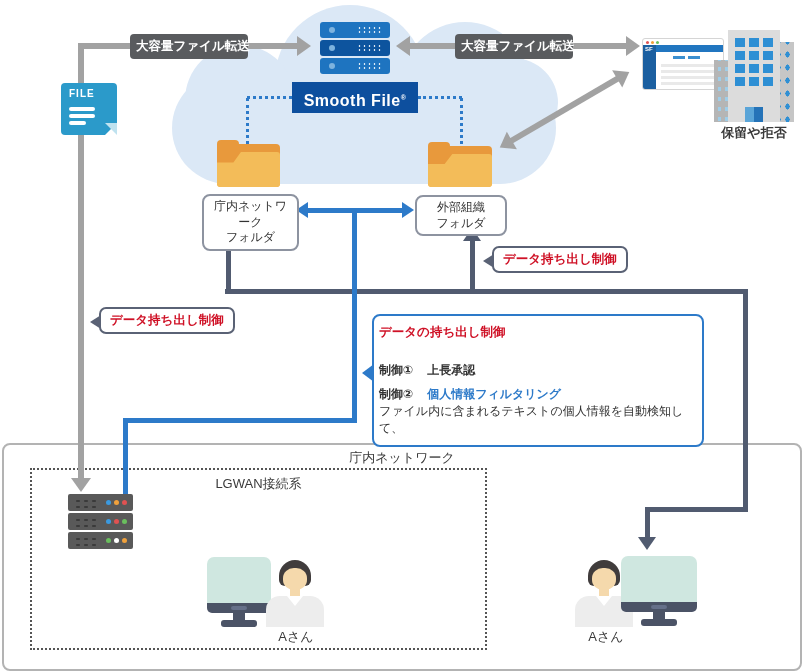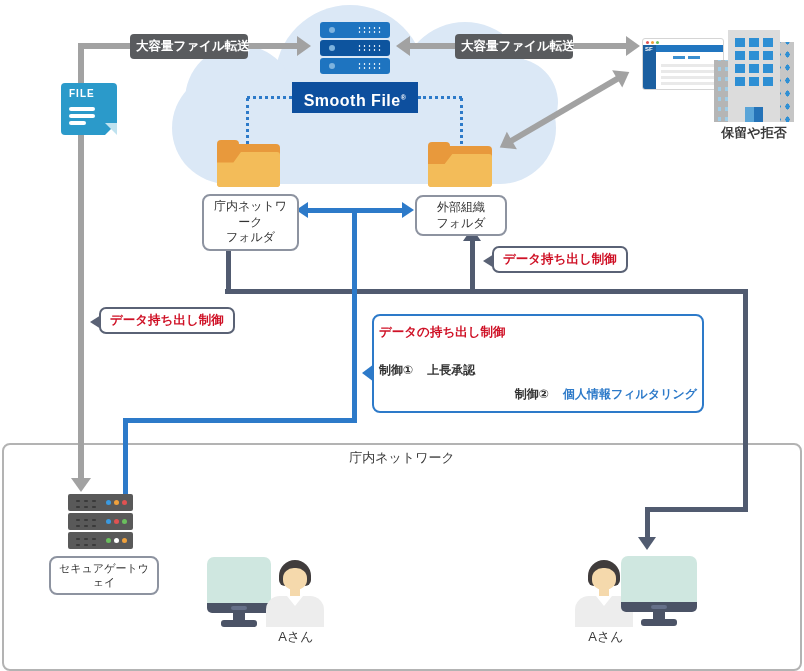--- a/index.html
+++ b/index.html
@@ -118,20 +118,23 @@
 <div id="stage">
 
   <div class="abs cloud" style="left:275px;top:5px;width:150px;height:150px;"></div>
   <div class="abs cloud" style="left:185px;top:45px;width:110px;height:110px;"></div>
   <div class="abs cloud" style="left:400px;top:22px;width:130px;height:130px;"></div>
   <div class="abs cloud" style="left:468px;top:58px;width:90px;height:90px;"></div>
   <div class="abs cloud" style="left:172px;top:72px;width:384px;height:112px;border-radius:56px;"></div>
 
   <div class="outer"></div>
   <div class="nettitle">庁内ネットワーク</div>
+  <div class="dotbox" style="left:30px;top:468px;width:453px;height:178px;">
+    <div class="cap">LGWAN接続系</div>
+  </div>
 
   <div class="ln slate" style="left:225px;top:289px;width:523px;height:5px;"></div>
   <div class="ln slate" style="left:226px;top:240px;width:5px;height:52px;"></div>
   <div class="tri tri-u-slate" style="left:219px;top:228px;"></div>
   <div class="ln slate" style="left:470px;top:240px;width:5px;height:52px;"></div>
   <div class="tri tri-u-slate" style="left:463px;top:228px;"></div>
   <div class="ln slate" style="left:743px;top:289px;width:5px;height:223px;"></div>
   <div class="ln slate" style="left:645px;top:507px;width:103px;height:5px;"></div>
   <div class="ln slate" style="left:645px;top:507px;width:5px;height:31px;"></div>
   <div class="tri tri-d-slate" style="left:638px;top:537px;"></div>
@@ -249,21 +252,22 @@
     </div>
   </div>
   <div class="orgcap">保留や拒否</div>
 
   <div class="bubble" style="left:99px;top:307px;">データ持ち出し制御</div>
   <div class="bubble" style="left:492px;top:246px;">データ持ち出し制御</div>
 
   <div class="info">
     <div class="ttl">データの持ち出し制御</div>
     <div class="hd"><span>制御①</span><span class="t2">上長承認</span></div>
-    <div class="hd" style="margin-top:7px;text-align:right;"><span>制御②</span><span class="t2 blue-t">個人情報フィルタリング</span></div>
+    <div class="hd" style="margin-top:7px;"><span>制御②</span><span class="t2 blue-t">個人情報フィルタリング</span></div>
+    <div>ファイル内に含まれるテキストの個人情報を自動検知して、</div>
   </div>
 
   <div class="gw">
     <div class="u">
         <span class="grid"></span>
       <i style="right:22px;background:#3b9ae0;"></i>
         <i style="right:14px;background:#f0a13c;"></i>
         <i style="right:6px;background:#e05252;"></i>
       </div>
     <div class="u">
@@ -272,21 +276,20 @@
         <i style="right:14px;background:#e05252;"></i>
         <i style="right:6px;background:#6abf5e;"></i>
       </div>
     <div class="u">
         <span class="grid"></span>
       <i style="right:22px;background:#6abf5e;"></i>
         <i style="right:14px;background:#ffffff;"></i>
         <i style="right:6px;background:#f0a13c;"></i>
       </div>
   </div>
-  <div class="lblbox" style="left:49px;top:556px;width:98px;font-size:11px;">セキュアゲートウェイ</div>
 
   <div class="mon" style="left:207px;top:557px;width:64px;height:70px;">
     <div class="scr"></div>
       <div class="bar2"></div>
     <div class="pill"></div>
       <div class="neck"></div>
       <div class="base"></div>
   </div>
   <div class="person" style="left:266px;top:560px;">
     <div class="hair"></div>

